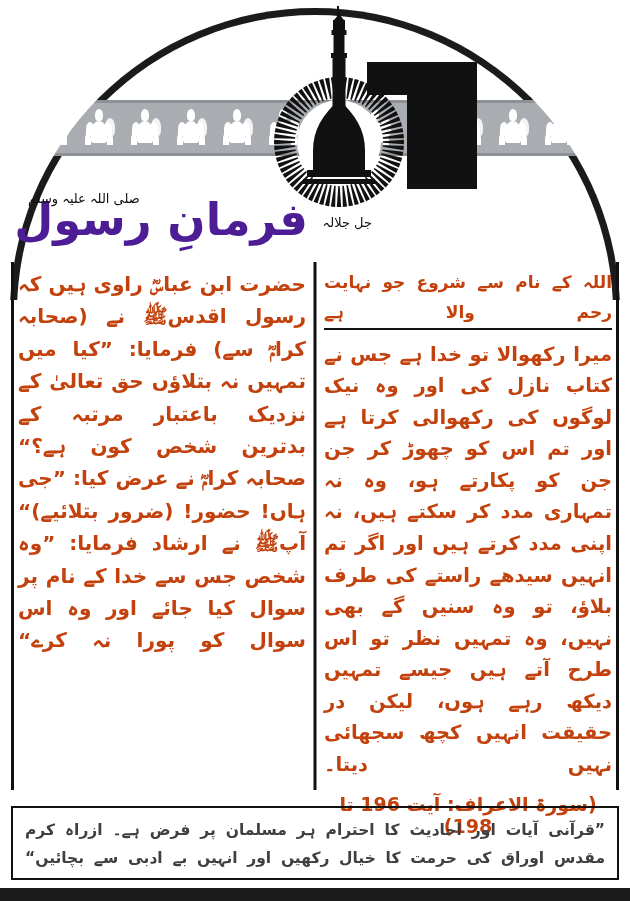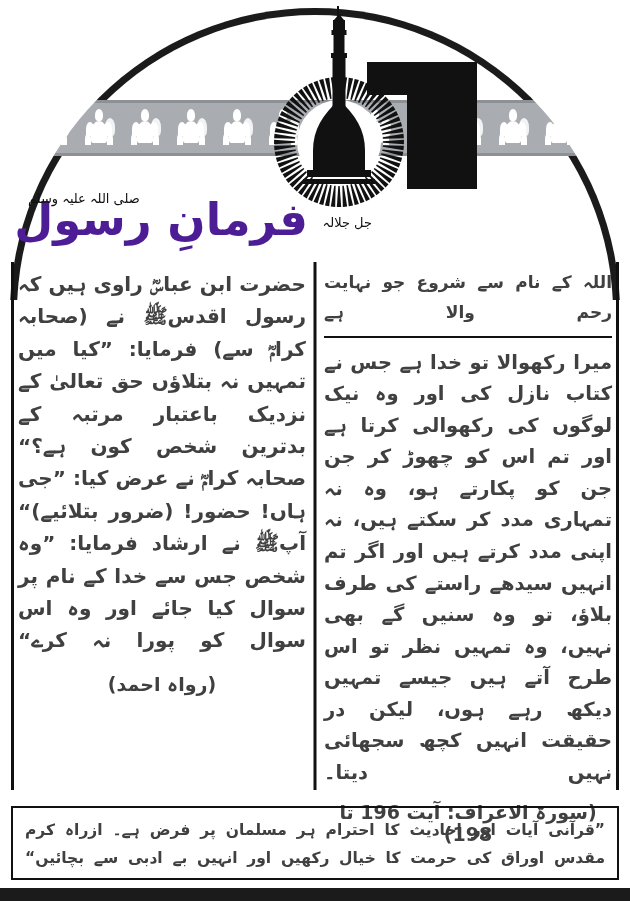--- a/index.html
+++ b/index.html
@@ -92,29 +92,29 @@
   .frame{
     position:absolute;left:11px;top:262px;width:608px;height:528px;
     box-sizing:border-box;
     border-left:3px solid #111;border-right:3px solid #111;
   }
   .vrule{position:absolute;left:50%;top:262px;width:3px;height:528px;background:#111;transform:translateX(-50%);}
 
   .col{
     position:absolute;top:268px;width:288px;
     font-family:"DejaVu Sans","Liberation Sans",sans-serif;
-    color:#404040;
+    color:#c2410c;
     direction:rtl;text-align:justify;text-align-last:justify;
   }
   .col-right{right:18px;}
   .col-left{left:18px;}
 
   .bismillah{
     font-size:17px;line-height:1.75;font-weight:600;
-    padding-bottom:8px;border-bottom:2.5px solid #111;margin-bottom:9px;
+    padding-bottom:0;border-bottom:2.5px solid #111;margin-bottom:9px;
     text-align:justify;text-align-last:justify;
   }
   .verse{font-size:19.5px;line-height:1.62;font-weight:600;}
   .hadith{font-size:20px;line-height:1.62;font-weight:600;}
   .cite{
     margin-top:12px;font-size:19px;font-weight:bold;
     text-align:center;text-align-last:center;direction:rtl;
   }
   .cite-hadith{margin-top:16px;}
 
@@ -281,21 +281,20 @@
   <div class="vrule"></div>
 
   <div class="col col-right">
     <div class="bismillah">اللہ کے نام سے شروع جو نہایت رحم والا ہے</div>
     <div class="verse">میرا رکھوالا تو خدا ہے جس نے کتاب نازل کی اور وہ نیک لوگوں کی رکھوالی کرتا ہے اور تم اس کو چھوڑ کر جن جن کو پکارتے ہو، وہ نہ تمہاری مدد کر سکتے ہیں، نہ اپنی مدد کرتے ہیں اور اگر تم انہیں سیدھے راستے کی طرف بلاؤ، تو وہ سنیں گے بھی نہیں، وہ تمہیں نظر تو اس طرح آتے ہیں جیسے تمہیں دیکھ رہے ہوں، لیکن در حقیقت انہیں کچھ سجھائی نہیں دیتا۔</div>
     <div class="cite">(سورۃ الاعراف: آیت 196 تا 198)</div>
   </div>
 
   <div class="col col-left">
     <div class="hadith">حضرت ابن عباسؓ راوی ہیں کہ رسول اقدسﷺ نے (صحابہ کرامؓ سے) فرمایا: ”کیا میں تمہیں نہ بتلاؤں حق تعالیٰ کے نزدیک باعتبار مرتبہ کے بدترین شخص کون ہے؟“ صحابہ کرامؓ نے عرض کیا: ”جی ہاں! حضور! (ضرور بتلائیے)“ آپﷺ نے ارشاد فرمایا: ”وہ شخص جس سے خدا کے نام پر سوال کیا جائے اور وہ اس سوال کو پورا نہ کرے“</div>
-    <div class="cite cite-hadith">(رواہ احمد)</div>
   </div>
 
   <div class="notice">
     <div class="notice-text">”قرآنی آیات اور احادیث کا احترام ہر مسلمان پر فرض ہے۔ ازراہ کرم مقدس اوراق کی حرمت کا خیال رکھیں اور انہیں بے ادبی سے بچائیں“</div>
   </div>
   <div class="footer-bar"></div>
 
 </div>
 
 </body></html>

